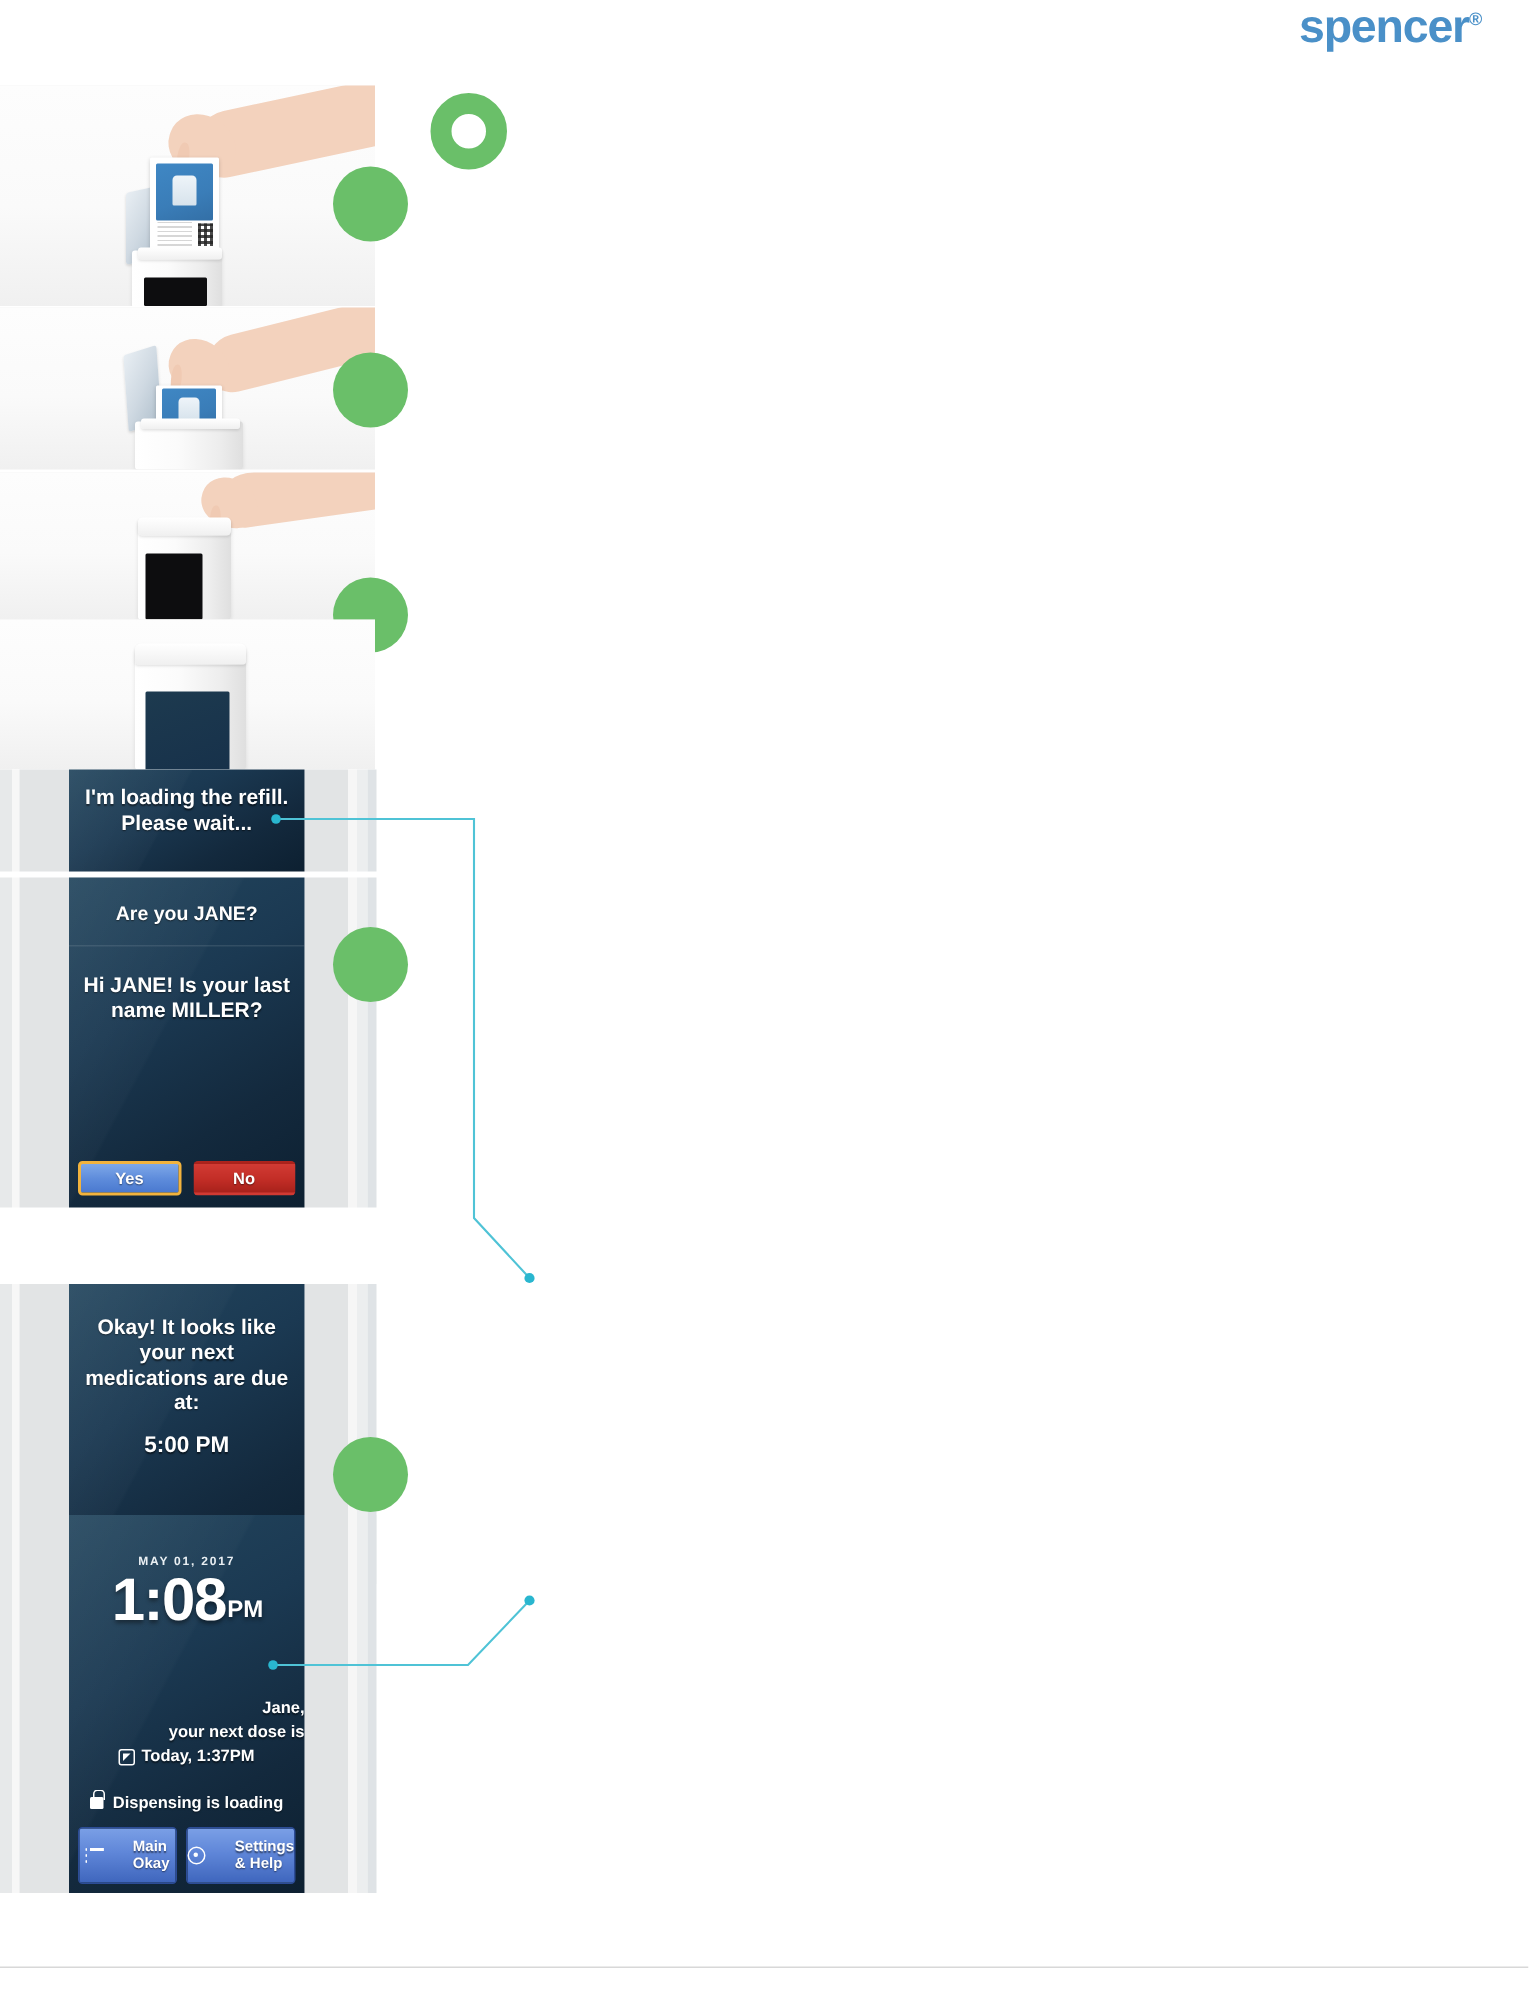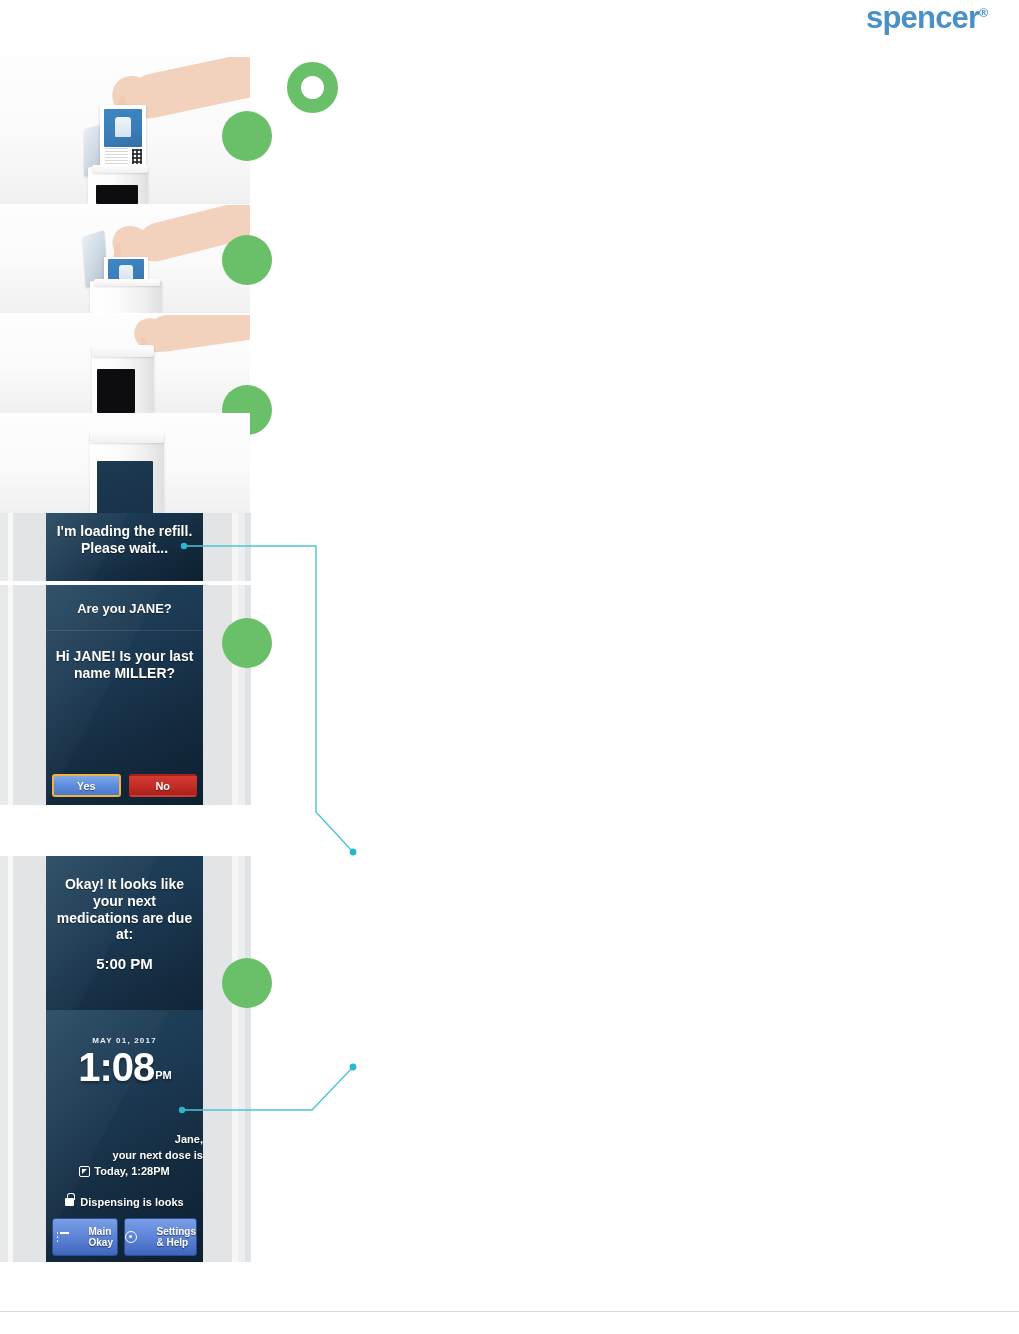--- a/index.html
+++ b/index.html
@@ -183,21 +183,21 @@
   .m-home .scr-date {
     text-align: center; font-size: 8px; letter-spacing: 1.2px;
     font-weight: bold; padding-top: 26px; color: #e9eff3;
   }
   .m-home .scr-clock {
     text-align: center; font-size: 40px; font-weight: bold;
     letter-spacing: -1px; line-height: 1; padding-top: 2px;
     text-shadow: 0 2px 3px rgba(0,0,0,.45);
   }
   .m-home .scr-clock .ampm {
-    font-size: 11px; letter-spacing: 0; vertical-align: baseline;
+    font-size: 16px; letter-spacing: 0; vertical-align: baseline;
     position: relative; top: -2px; left: 1px;
   }
   .m-home .dose {
     position: absolute; left: 0; right: 0; top: 122px;
     text-align: right; font-size: 11px; font-weight: bold; line-height: 1.45;
     text-shadow: 0 1px 1px rgba(0,0,0,.5);
   }
   .m-home .dose-line { display: flex; align-items: center; justify-content: center; gap: 4px; }
   .ico-cal {
     display: inline-block; width: 11px; height: 11px; border: 1.5px solid #ffffff;
@@ -402,27 +402,27 @@
       <div class="scr-date">MAY 01, 2017</div>
       <div class="scr-clock">
         <span>1:08</span><span class="ampm">PM</span>
       </div>
 
       <div class="dose">
         <div>Jane,</div>
         <div>your next dose is</div>
         <div class="dose-line">
           <span class="ico-cal"></span>
-          <span>Today,  1:28PM</span>
+          <span>Today,  1:37PM</span>
         </div>
       </div>
 
       <div class="locked">
         <span class="ico-lock"></span>
-        <span>Dispensing is looks</span>
+        <span>Dispensing is loading</span>
       </div>
 
       <div class="home-btns">
         <div class="hbtn">
           <span class="ico-list">
             <b></b>
               <b></b>
               <b></b>
               <i></i>
               <i></i>

